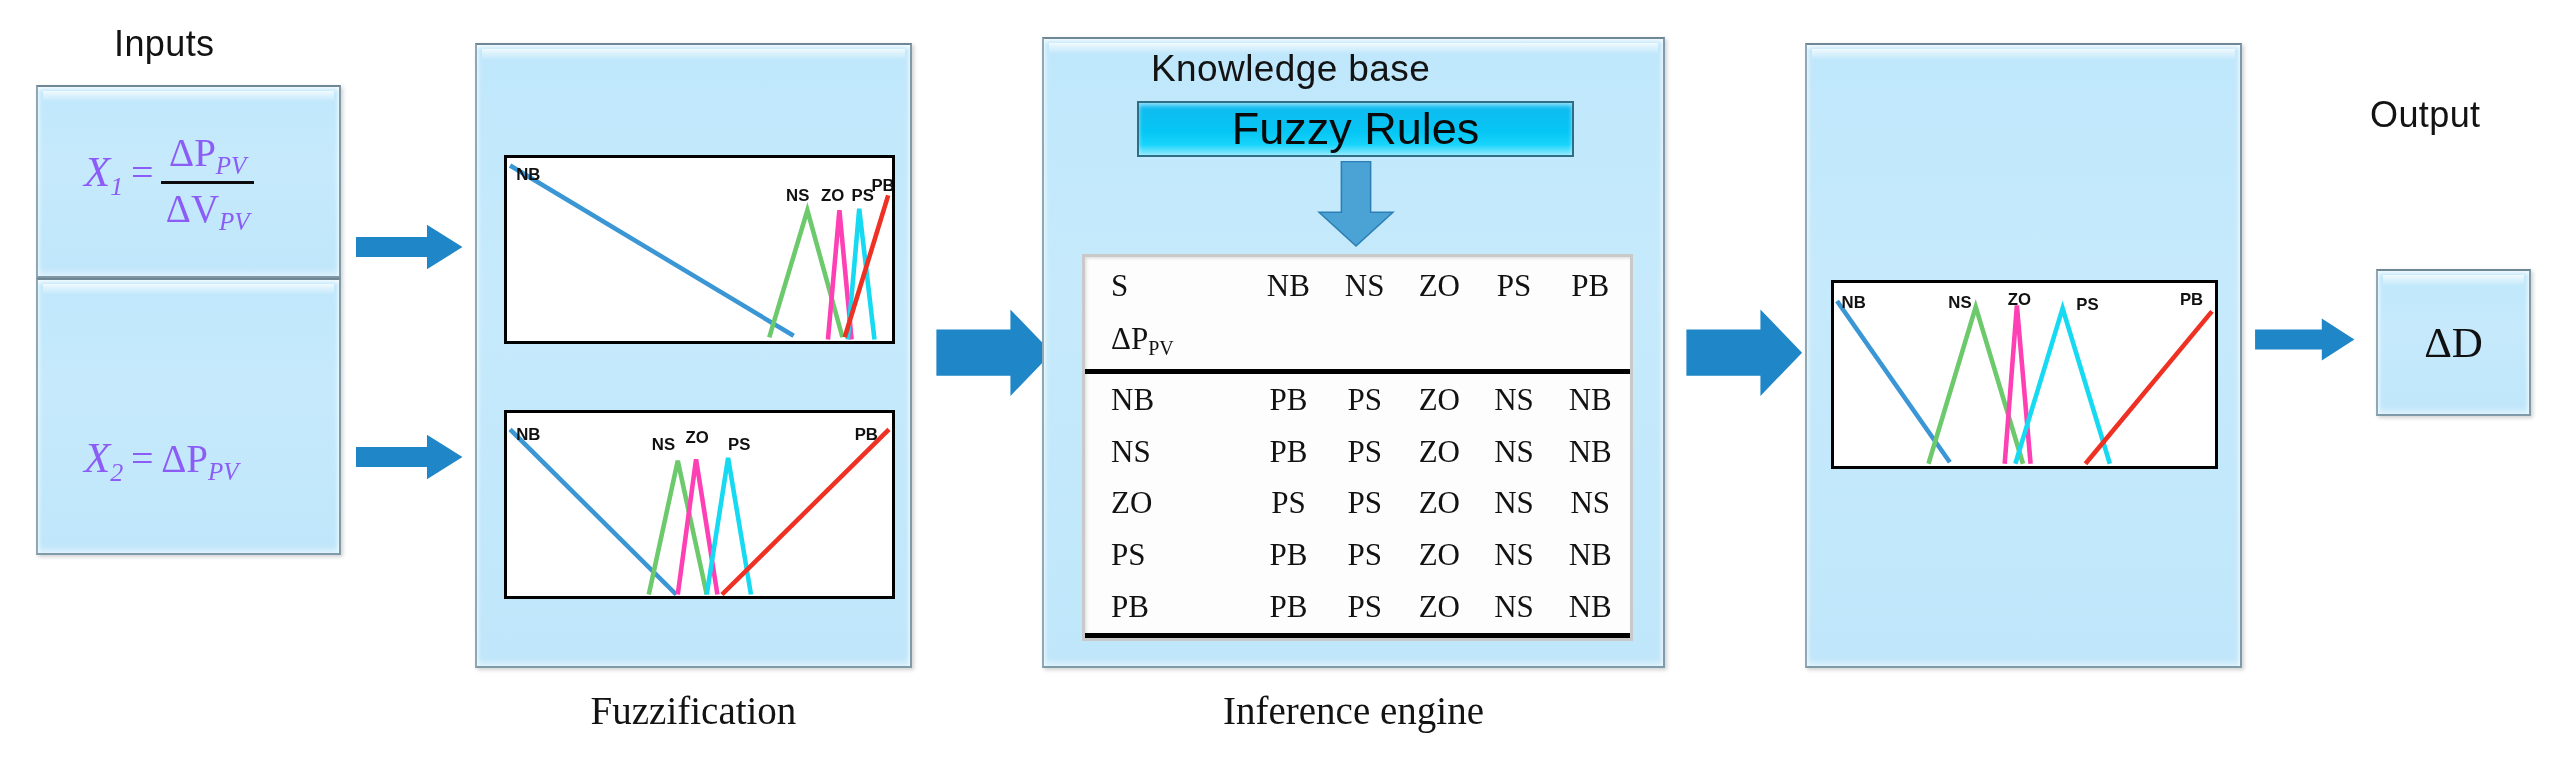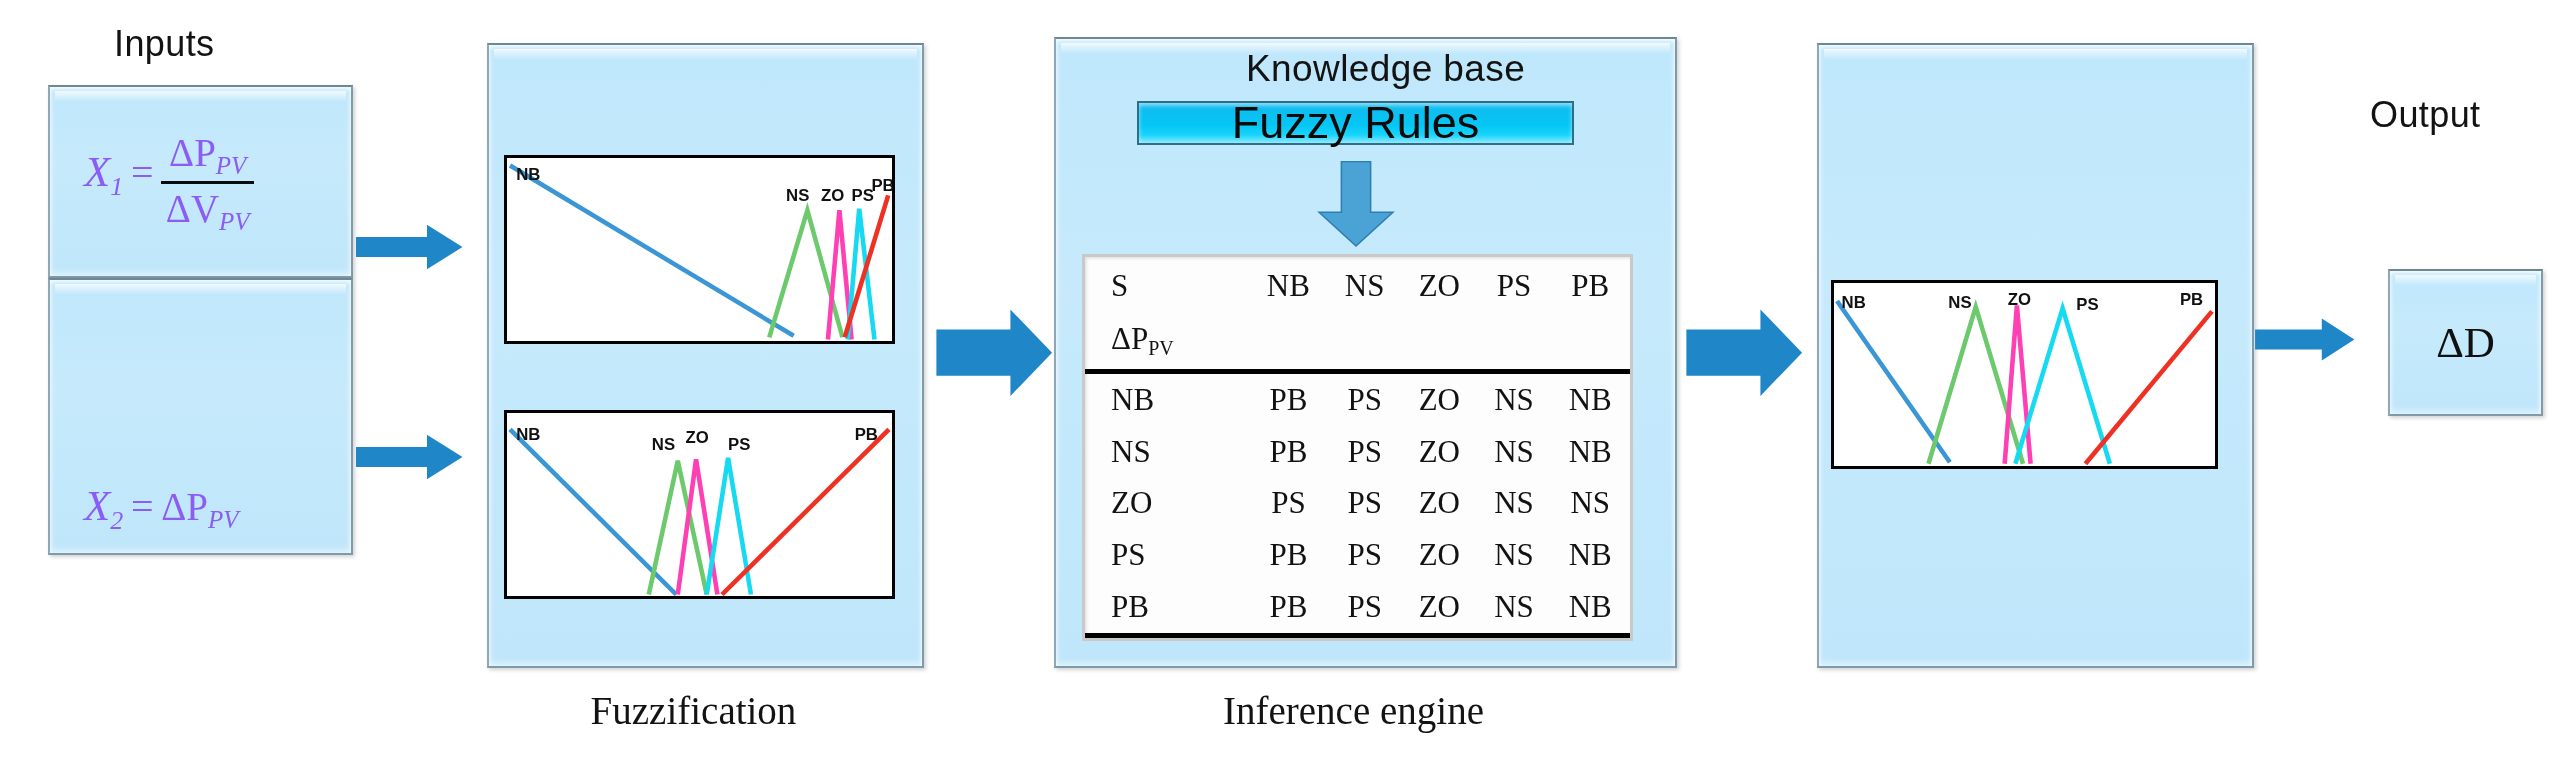--- a/index.html
+++ b/index.html
@@ -7,21 +7,21 @@
        font-family:"Liberation Sans",sans-serif;color:#0d0d0d;}
 
   .stage{position:absolute;left:0;top:0;width:2576px;height:759px;padding-left:16px;}
 
   
   .panel{position:absolute;background:linear-gradient(180deg,#bfe7fb 0%,#c6eafc 40%,#bfe6fa 100%);
          border:2.3px solid #7f9aa8;border-top-color:#6f8794;border-left-color:#8fa8b5;
          box-shadow:inset 0 2.3px 4.6px rgba(255,255,255,.85),
                     inset 0 -3.1px 7.7px rgba(255,255,255,.55),
                     2.3px 2.3px 3.9px rgba(0,0,0,.18);
-         box-sizing:border-box;margin-left:12px;}
+         box-sizing:border-box;}
   .panel::after{content:"";position:absolute;left:4.6px;right:4.6px;top:3.9px;height:10.8px;
          background:linear-gradient(180deg,rgba(255,255,255,.75),rgba(255,255,255,0));
          pointer-events:none;}
 
   
   .toplabel{position:absolute;font-size:36px;font-weight:400;color:#131313;
             letter-spacing:0.4px;white-space:nowrap;}
   .botlabel{position:absolute;font-size:39px;font-weight:400;color:#131313;
             white-space:nowrap;text-align:center;font-family:Liberation Serif, serif;}
 
@@ -78,21 +78,21 @@
 
   <div class="toplabel" style="left:114px;top:23px;">Inputs</div>
 
   <div class="panel" style="left:36px;top:85px;width:305px;height:193px;"></div>
   <div class="panel" style="left:36px;top:278px;width:305px;height:277px;"></div>
 
   <div class="eq" style="left:84px;top:130px;">
     <span class="var">X</span><span class="sub">1</span><span class="op">=</span><span class="frac"><span class="num"><span class="dlt">ΔP</span><span class="itsub">PV</span></span><span class="den"><span class="dlt">ΔV</span><span class="itsub">PV</span></span></span>
   </div>
 
-  <div class="eq" style="left:84px;top:433px;margin-top:48px;">
+  <div class="eq" style="left:84px;top:433px;">
     <span class="var">X</span><span class="sub">2</span><span class="op">=</span><span class="dlt">ΔP</span><span class="itsub">PV</span>
   </div>
 
   <div class="arrow" style="left:356px;top:223px;">
     <svg width="108" height="48" viewBox="0 0 140 62">
       <path d="M0,18 L92,18 L92,2 L138,31 L92,60 L92,44 L0,44 Z" fill="#1f86c8"></path>
     </svg>
   </div>
   <div class="arrow" style="left:356px;top:433px;">
     <svg width="108" height="48" viewBox="0 0 140 62">
@@ -141,23 +141,23 @@
   <div class="botlabel" style="left:475px;top:688px;width:437px;">Fuzzification</div>
 
   <div class="arrow" style="left:936px;top:308px;">
     <svg width="118" height="91" viewBox="0 0 152 118">
       <path d="M0,28 L96,28 L96,2 L150,58 L96,114 L96,88 L0,88 Z" fill="#1f86c8"></path>
     </svg>
   </div>
 
   <div class="panel" style="left:1042px;top:37px;width:623px;height:631px;"></div>
 
-  <div class="toplabel" style="left:1246px;top:48px;font-size:37px;text-align:center;">Knowledge base</div>
-
-  <div class="fuzzyrules" style="left:1137px;top:101px;width:437px;height:44px;">Fuzzy Rules</div>
+  <div class="toplabel" style="left:1151px;top:48px;font-size:37px;text-align:center;">Knowledge base</div>
+
+  <div class="fuzzyrules" style="left:1137px;top:101px;width:437px;height:56px;">Fuzzy Rules</div>
 
   <div class="arrow" style="left:1316px;top:161px;">
     <svg width="80" height="87" viewBox="0 0 104 112">
       <path d="M33,0 L71,0 L71,66 L100,66 L52,110 L4,66 L33,66 Z" fill="#4aa3d4" stroke="#2d7eb4" stroke-width="2"></path>
     </svg>
   </div>
 
   <div class="tablewrap" style="left:1082px;top:254px;width:551px;height:387px;">
     <table class="rules">
       <tbody>

